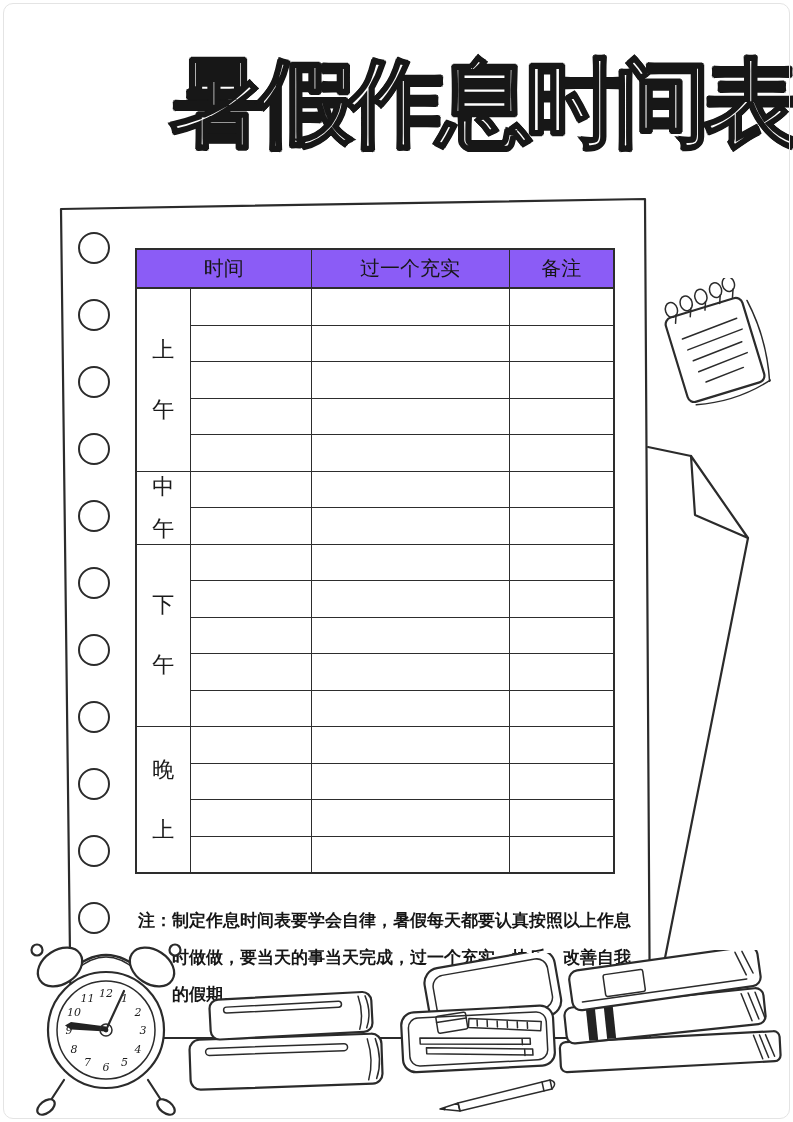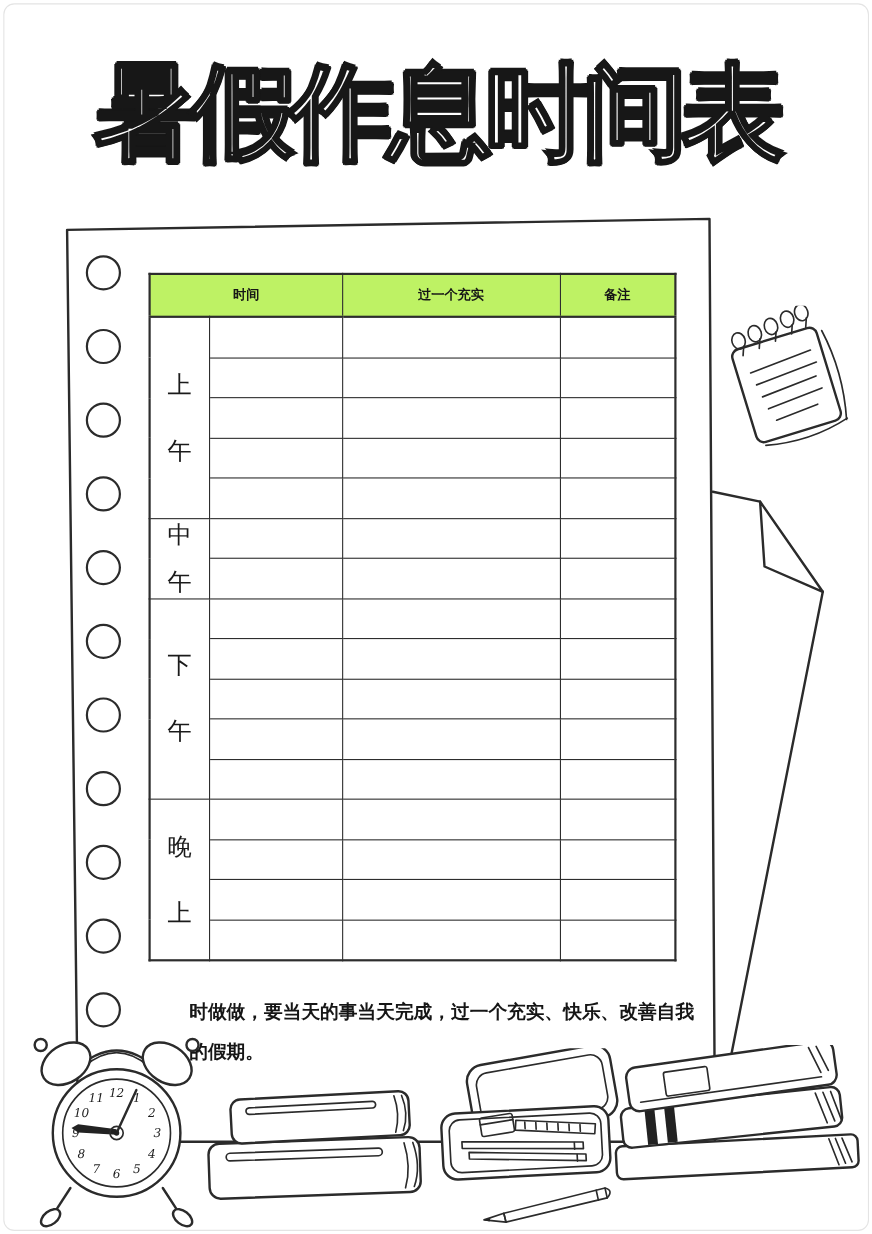--- a/index.html
+++ b/index.html
@@ -5,35 +5,35 @@
   html,body{margin:0;padding:0;background:#fff;}
   #canvas{
     position:relative; width:793px; height:1122px; overflow:hidden;
     background:#fff; font-family:"DejaVu Sans","Liberation Sans",sans-serif; color:#1c1c1c;
   }
   .frame{position:absolute; inset:3px; border:1px solid #e4e4e4; border-radius:10px; pointer-events:none;}
   .abs{position:absolute;}
 
   
   #title{
-    position:absolute; left:0; top:44px; width:793px; text-align:center;
+    position:absolute; left:0; top:44px; width:793px; text-align:right;
     font-size:95px; font-weight:900; letter-spacing:-6px; line-height:1.25;
     color:#ffffff;
     -webkit-text-stroke:2.6px #171717;
     text-shadow:2px 0 #171717,-2px 0 #171717,0 2px #171717,0 -2px #171717;
     white-space:nowrap;
   }
 
   
   #tablewrap{position:absolute; left:135px; top:248px;}
   table#sched{border-collapse:collapse; table-layout:fixed; width:478px; background:#fff;
     border:2.2px solid #2d2d2d;}
   #sched th,#sched td{border:1.4px solid #2d2d2d; padding:0;}
-  #sched thead th{height:37px; font-size:12px; font-weight:700; color:#161616;
-    border-bottom-width:2.2px; background:#bef264;}
+  #sched thead th{height:37px; font-size:20px; font-weight:400; color:#161616;
+    border-bottom-width:2.2px; background:#8b5cf6;}
   #sched tbody td{height:35.5px;}
   #sched td.period{position:relative;}
   .stack{position:absolute; inset:0; display:flex; flex-direction:column;
     align-items:center; justify-content:center; font-size:22px; color:#1a1a1a;}
 
   
   #note{position:absolute; left:138px; top:902px; font-size:17px; font-weight:700;
     line-height:37px; color:#161616; white-space:nowrap;}
   .note-line{display:block;}
   .note-line.cont{padding-left:34px;}
@@ -193,20 +193,21 @@
           <tr>
             <td class="blank"></td>
             <td class="blank"></td>
             <td class="blank"></td>
           </tr>
         </tbody>
       </table>
   </div>
 
   <div id="note">
+    <span class="note-line">注：制定作息时间表要学会自律，暑假每天都要认真按照以上作息</span>
     <span class="note-line cont">时做做，要当天的事当天完成，过一个充实、快乐、改善自我</span>
     <span class="note-line cont">的假期。</span>
   </div>
 
   <svg class="abs" style="left:645px;top:278px" width="135" height="135">
     <g transform="translate(16,32) rotate(-17)">
       <rect x="0" y="10" width="80" height="88" rx="7" class="paper"></rect>
       <path d="M85,16 q8,42 -2,84" class="ink-thin"></path>
       <path d="M6,101 q40,9 78,-2" class="ink-thin"></path>
       <g class="ink-thin">

